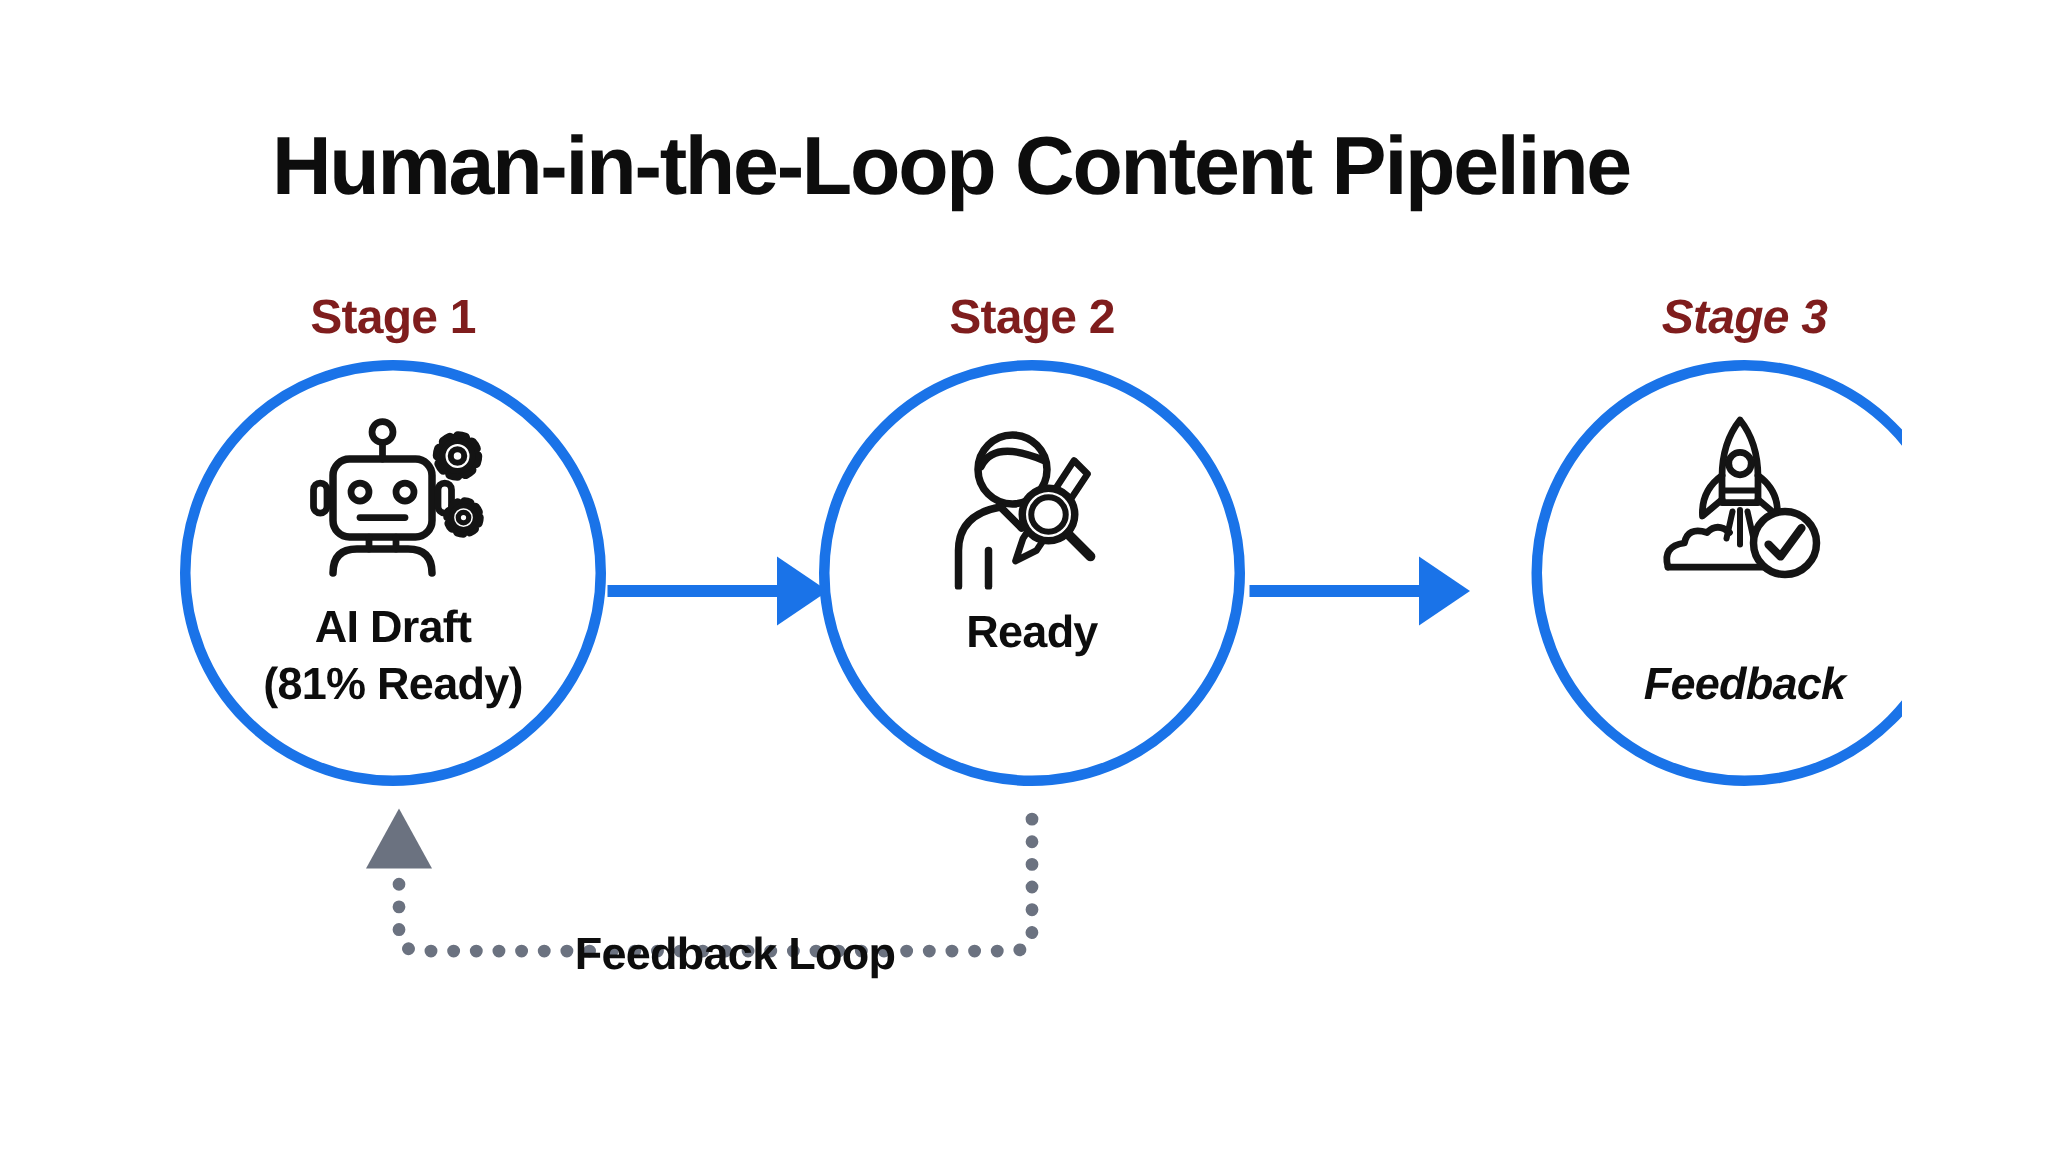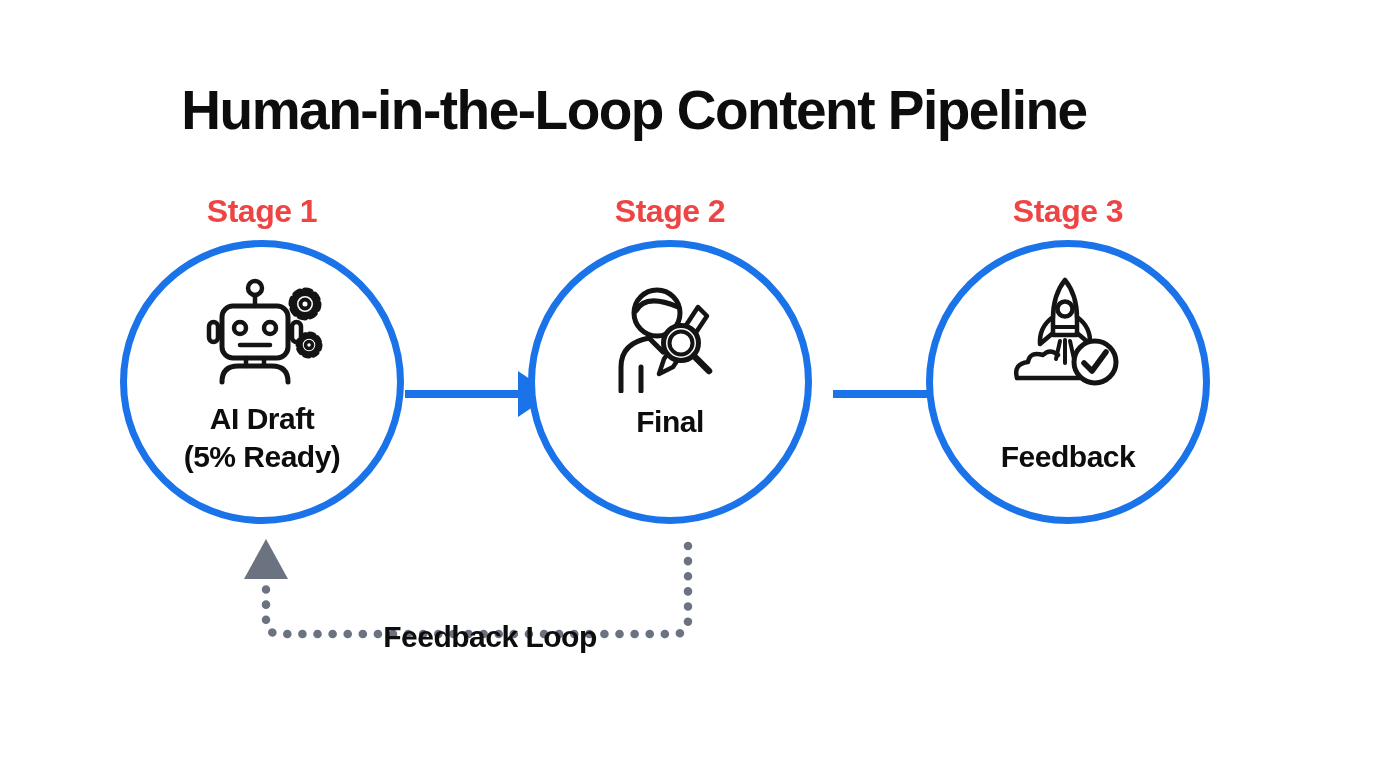--- a/index.html
+++ b/index.html
@@ -34,27 +34,27 @@
     width: 1376px;
     height: 768px;
   }
   .stage {
     position: absolute;
     top: 192px;
     width: 300px;
     text-align: center;
   }
   .stage-1 { left: 112px; }
-  .stage-2 { left: 520px; }
-  .stage-3 { left: 918px; }
+  .stage-2 { left: 538px; }
+  .stage-3 { left: 1013px; font-style: italic; }
   .stage-label {
     font-size: 32px;
     font-weight: 700;
     letter-spacing: -0.5px;
-    color: #ef4444;
+    color: #7f1d1d;
     margin-bottom: 10px;
     height: 38px;
     line-height: 38px;
   }
   .circle {
     box-sizing: border-box;
     width: 284px;
     height: 284px;
     margin: 0 auto;
     border: 7px solid #1a73e8;
@@ -139,21 +139,21 @@
         </g>
 
         <g>
           <circle class="ic" cx="117" cy="70" r="10.5" stroke-width="6" stroke-dasharray="3.8 4.5" stroke-linecap="butt"></circle>
           <circle class="ic" cx="117" cy="70" r="8" stroke-width="3.5"></circle>
           <circle class="ic" cx="117" cy="70" r="3.5" stroke-width="3.5"></circle>
         </g>
       </svg>
       <div class="circle-text">
         <span>AI Draft</span><br>
-        <span>(5% Ready)</span>
+        <span>(81% Ready)</span>
       </div>
     </div>
   </div>
 
   <div class="stage stage-2">
     <div class="stage-label">Stage 2</div>
     <div class="circle">
       <svg class="icon" width="130" height="118" viewBox="0 0 130 118" xmlns="http://www.w3.org/2000/svg">
 
         <circle class="ic" cx="52" cy="38" r="23" stroke-width="5"></circle>
@@ -162,21 +162,21 @@
         <path class="ic" d="M44,63 L58,77 L72,63 Q80,65 84,72" stroke-width="5"></path>
         <line class="ic" x1="36" y1="92" x2="36" y2="116" stroke-width="5"></line>
 
         <path class="ic" d="M93,32 L102,41 L68,92 L54,99 L59,84 Z" stroke-width="4.5"></path>
 
         <circle cx="76" cy="68" r="17.5" fill="#ffffff" stroke="#141414" stroke-width="5"></circle>
         <circle class="ic" cx="76" cy="68" r="11.5" stroke-width="4"></circle>
         <line class="ic" x1="89" y1="81" x2="104" y2="96" stroke-width="6.5"></line>
       </svg>
       <div class="circle-text">
-        <span>Final</span><br>
+        <span>Ready</span><br>
       </div>
     </div>
   </div>
 
   <div class="stage stage-3">
     <div class="stage-label">Stage 3</div>
     <div class="circle">
       <svg class="icon" width="130" height="115" viewBox="0 0 130 115" xmlns="http://www.w3.org/2000/svg">
 
         <line class="ic" x1="14" y1="103" x2="98" y2="103" stroke-width="4.5"></line>

